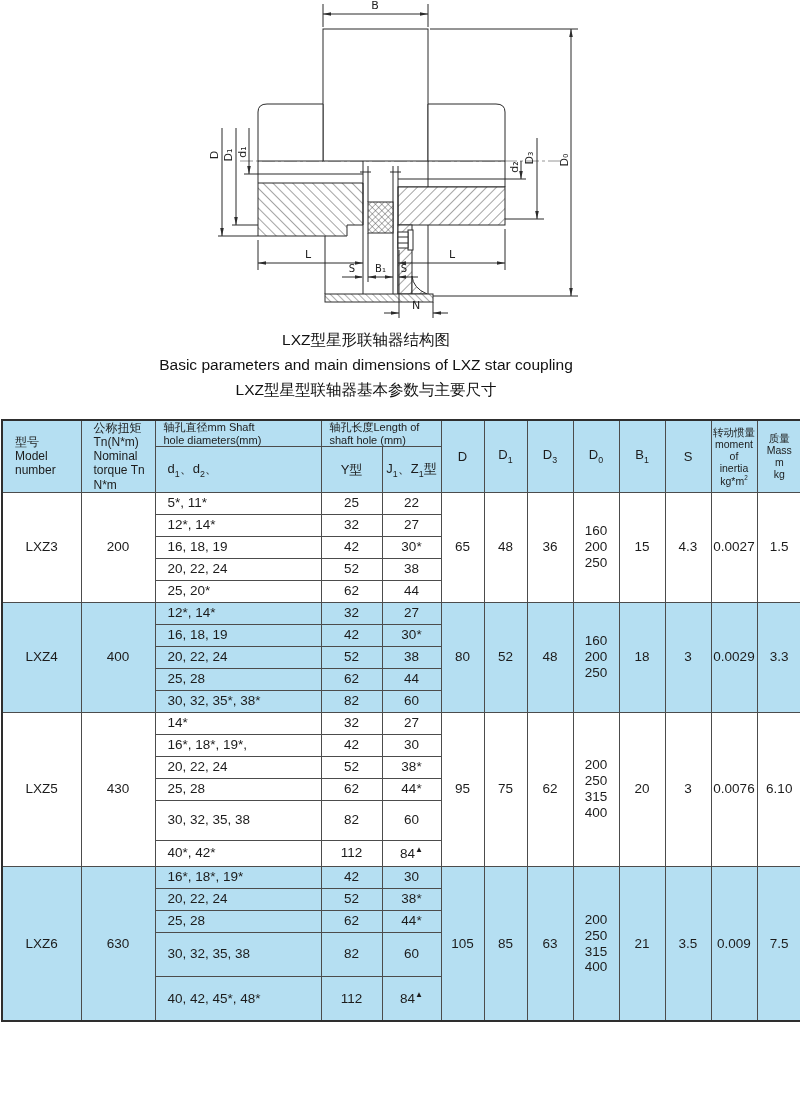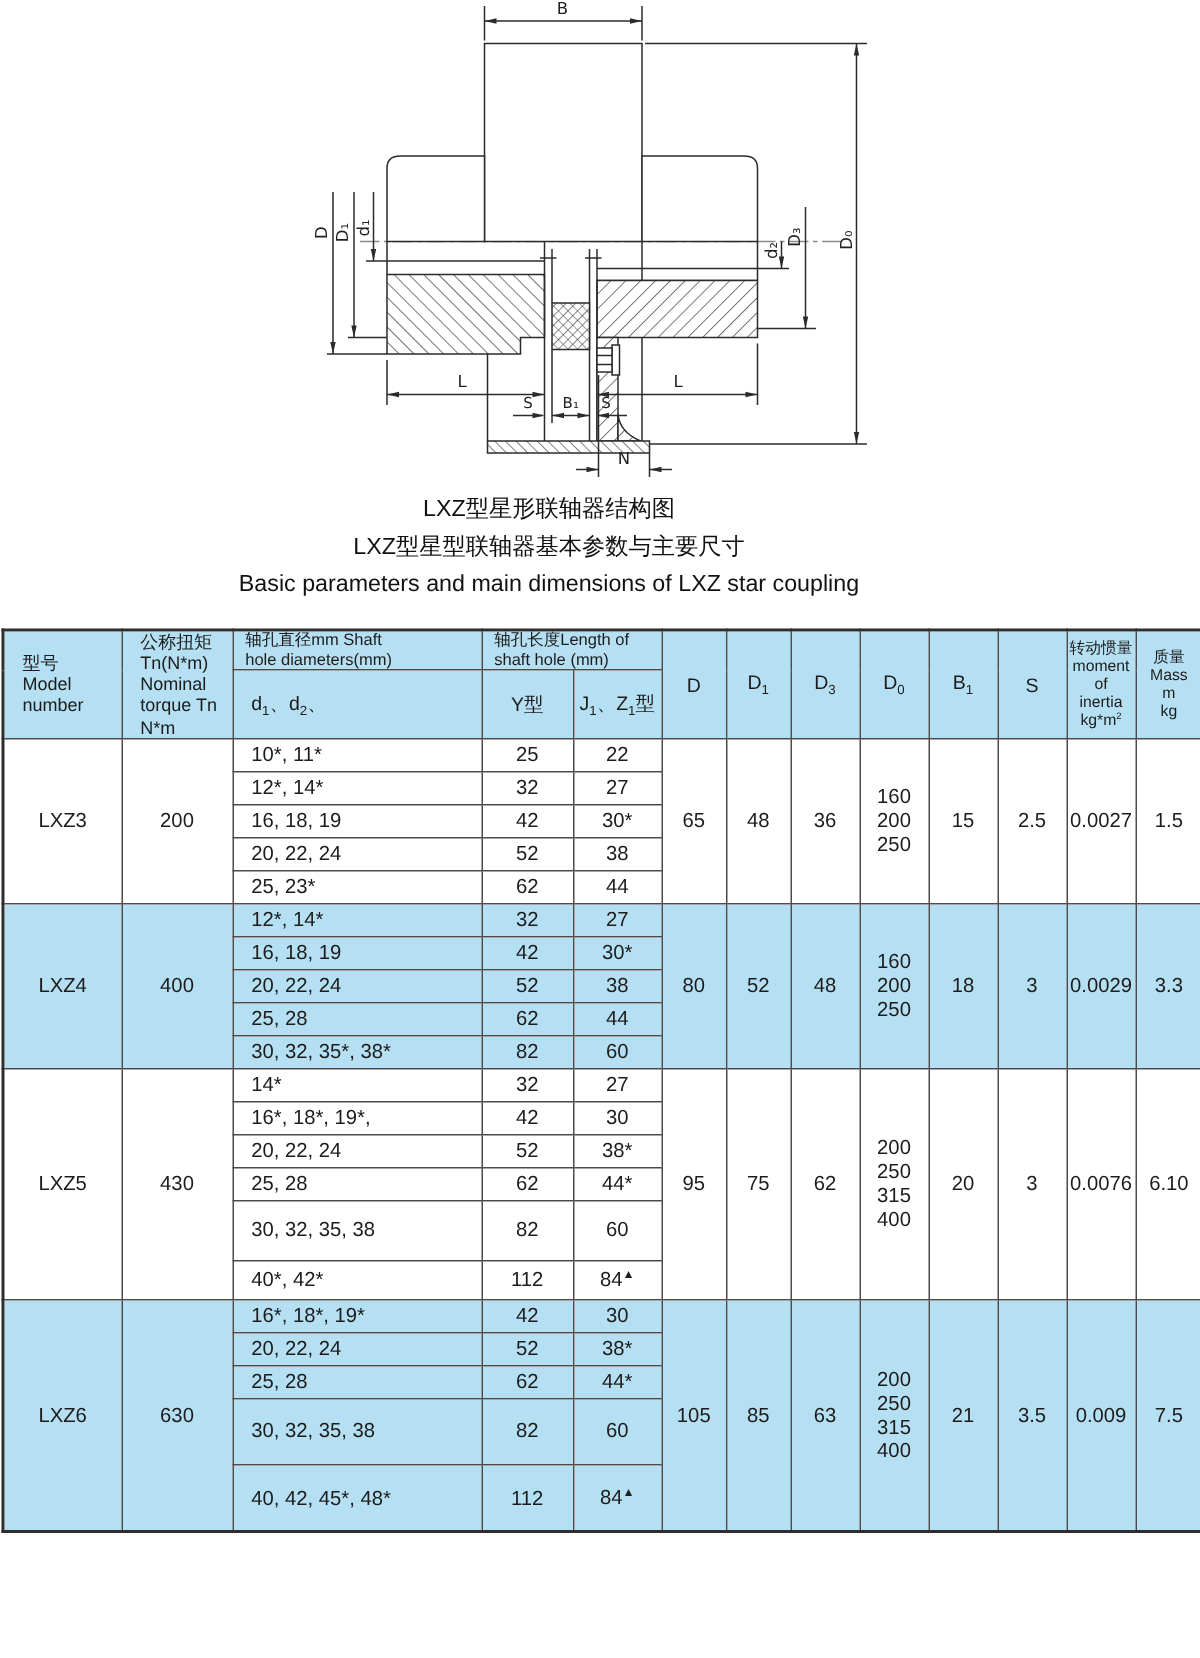--- a/index.html
+++ b/index.html
@@ -173,22 +173,22 @@
       <text x="452" y="258">L</text>
       <text x="352" y="272" font-size="10">S</text>
       <text x="380.5" y="272" font-size="10">B₁</text>
       <text x="404" y="272" font-size="10">S</text>
       <text x="416" y="309">N</text>
     </g>
   </svg>
 
   <div class="titles">
     <div>LXZ型星形联轴器结构图</div>
+    <div>Basic parameters and main dimensions of LXZ star coupling</div>
     <div>LXZ型星型联轴器基本参数与主要尺寸</div>
-    <div>Basic parameters and main dimensions of LXZ star coupling</div>
   </div>
 
   <table class="ptable">
     <colgroup>
       <col style="width:79px">
         <col style="width:74px">
         <col style="width:166px">
       <col style="width:61px">
         <col style="width:59px">
         <col style="width:43px">
@@ -219,49 +219,49 @@
         <th class="tl sub2">d<sub>1</sub>、d<sub>2</sub>、</th>
         <th class="sub2">Y型</th>
         <th class="sub2">J<sub>1</sub>、Z<sub>1</sub>型</th>
       </tr>
     </thead>
 
     <tbody>
       <tr class="r22">
         <td rowspan="5">LXZ3</td>
         <td rowspan="5">200</td>
-        <td class="tl">10*, 11*</td>
+        <td class="tl">5*, 11*</td>
         <td>25</td>
         <td>22</td>
         <td rowspan="5">65</td>
         <td rowspan="5">48</td>
         <td rowspan="5">36</td>
         <td rowspan="5" class="d0cell">160<br>200<br>250</td>
         <td rowspan="5">15</td>
-        <td rowspan="5">2.5</td>
+        <td rowspan="5">4.3</td>
         <td rowspan="5">0.0027</td>
         <td rowspan="5">1.5</td>
       </tr>
       <tr class="r22">
         <td class="tl">12*, 14*</td>
         <td>32</td>
         <td>27</td>
       </tr>
       <tr class="r22">
         <td class="tl">16, 18, 19</td>
         <td>42</td>
         <td>30*</td>
       </tr>
       <tr class="r22">
         <td class="tl">20, 22, 24</td>
         <td>52</td>
         <td>38</td>
       </tr>
       <tr class="r22">
-        <td class="tl">25, 23*</td>
+        <td class="tl">25, 20*</td>
         <td>62</td>
         <td>44</td>
       </tr>
     </tbody>
 
     <tbody class="shaded">
       <tr class="r22">
         <td rowspan="5">LXZ4</td>
         <td rowspan="5">400</td>
         <td class="tl">12*, 14*</td>

